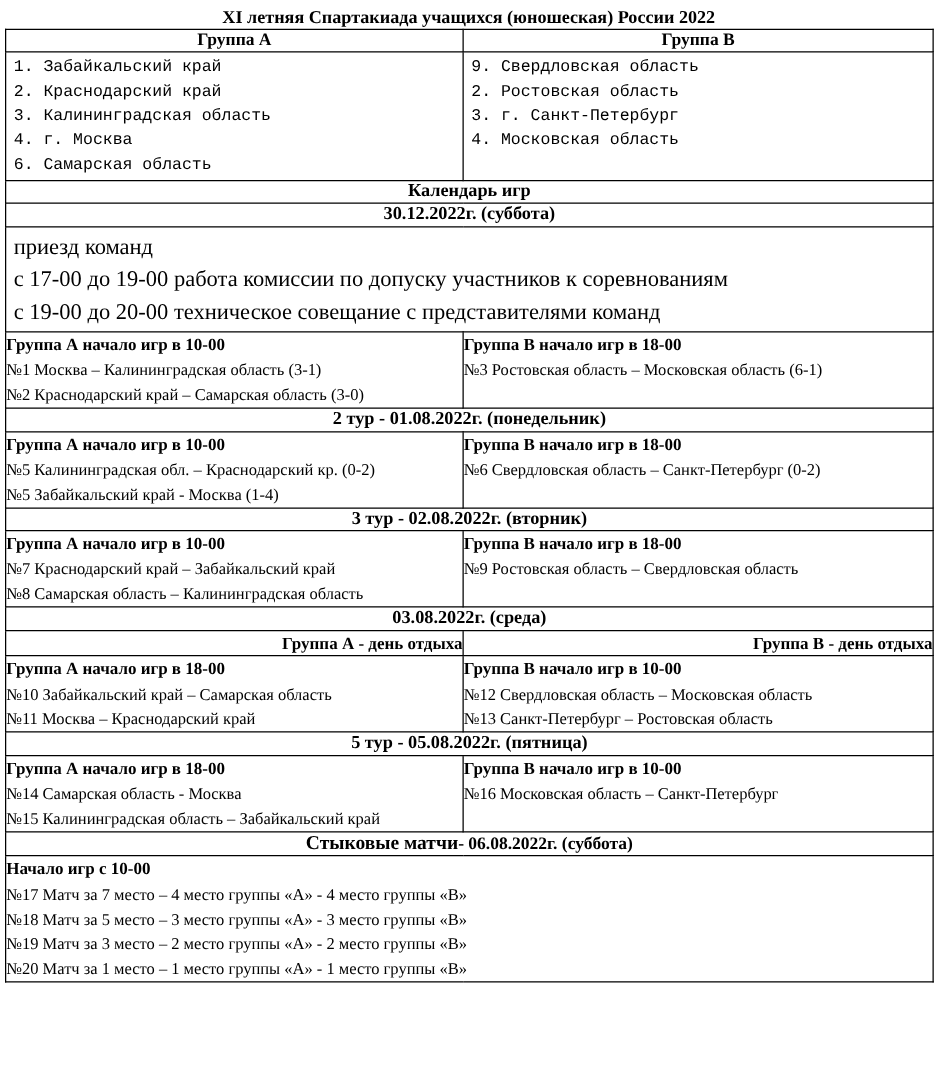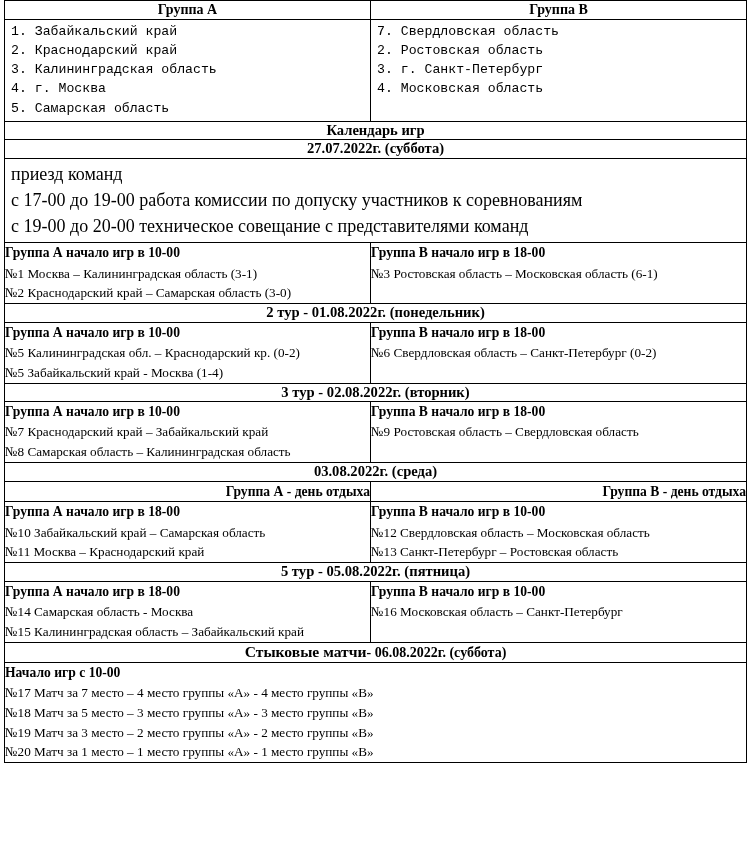--- a/index.html
+++ b/index.html
@@ -137,20 +137,21 @@
   }
   .sq {
     display: inline-block;
   }
 </style>
 </head>
 <body>
 
 <div class="page">
 
+  <div class="doc-title">XI летняя Спартакиада учащихся (юношеская) России 2022</div>
 
 
   <table class="sched">
     <colgroup>
       <col class="col-a">
       <col class="col-b">
     </colgroup>
     <tbody>
 
       <tr>
@@ -158,39 +159,39 @@
         <td class="grp-head">Группа В</td>
       </tr>
 
       <tr>
         <td>
           <ol class="teams">
             <li>1. Забайкальский край</li>
             <li>2. Краснодарский край</li>
             <li>3. Калининградская область</li>
             <li>4. г. Москва</li>
-            <li>5. Самарская область</li>
+            <li>6. Самарская область</li>
           </ol>
         </td>
         <td>
           <ol class="teams">
-            <li>7. Свердловская область</li>
+            <li>9. Свердловская область</li>
             <li>2. Ростовская область</li>
             <li>3. г. Санкт-Петербург</li>
             <li>4. Московская область</li>
           </ol>
         </td>
       </tr>
 
       <tr>
         <td class="banner" colspan="2">Календарь игр</td>
       </tr>
 
       <tr>
-        <td class="banner" colspan="2">27.07.2022г. (суббота)</td>
+        <td class="banner" colspan="2">30.12.2022г. (суббота)</td>
       </tr>
       <tr>
         <td colspan="2">
           <ul class="info-list">
             <li>приезд команд</li>
             <li>с 17-00 до 19-00 работа комиссии по допуску участников к соревнованиям</li>
             <li>с 19-00 до 20-00 техническое совещание с представителями команд</li>
           </ul>
         </td>
       </tr>

